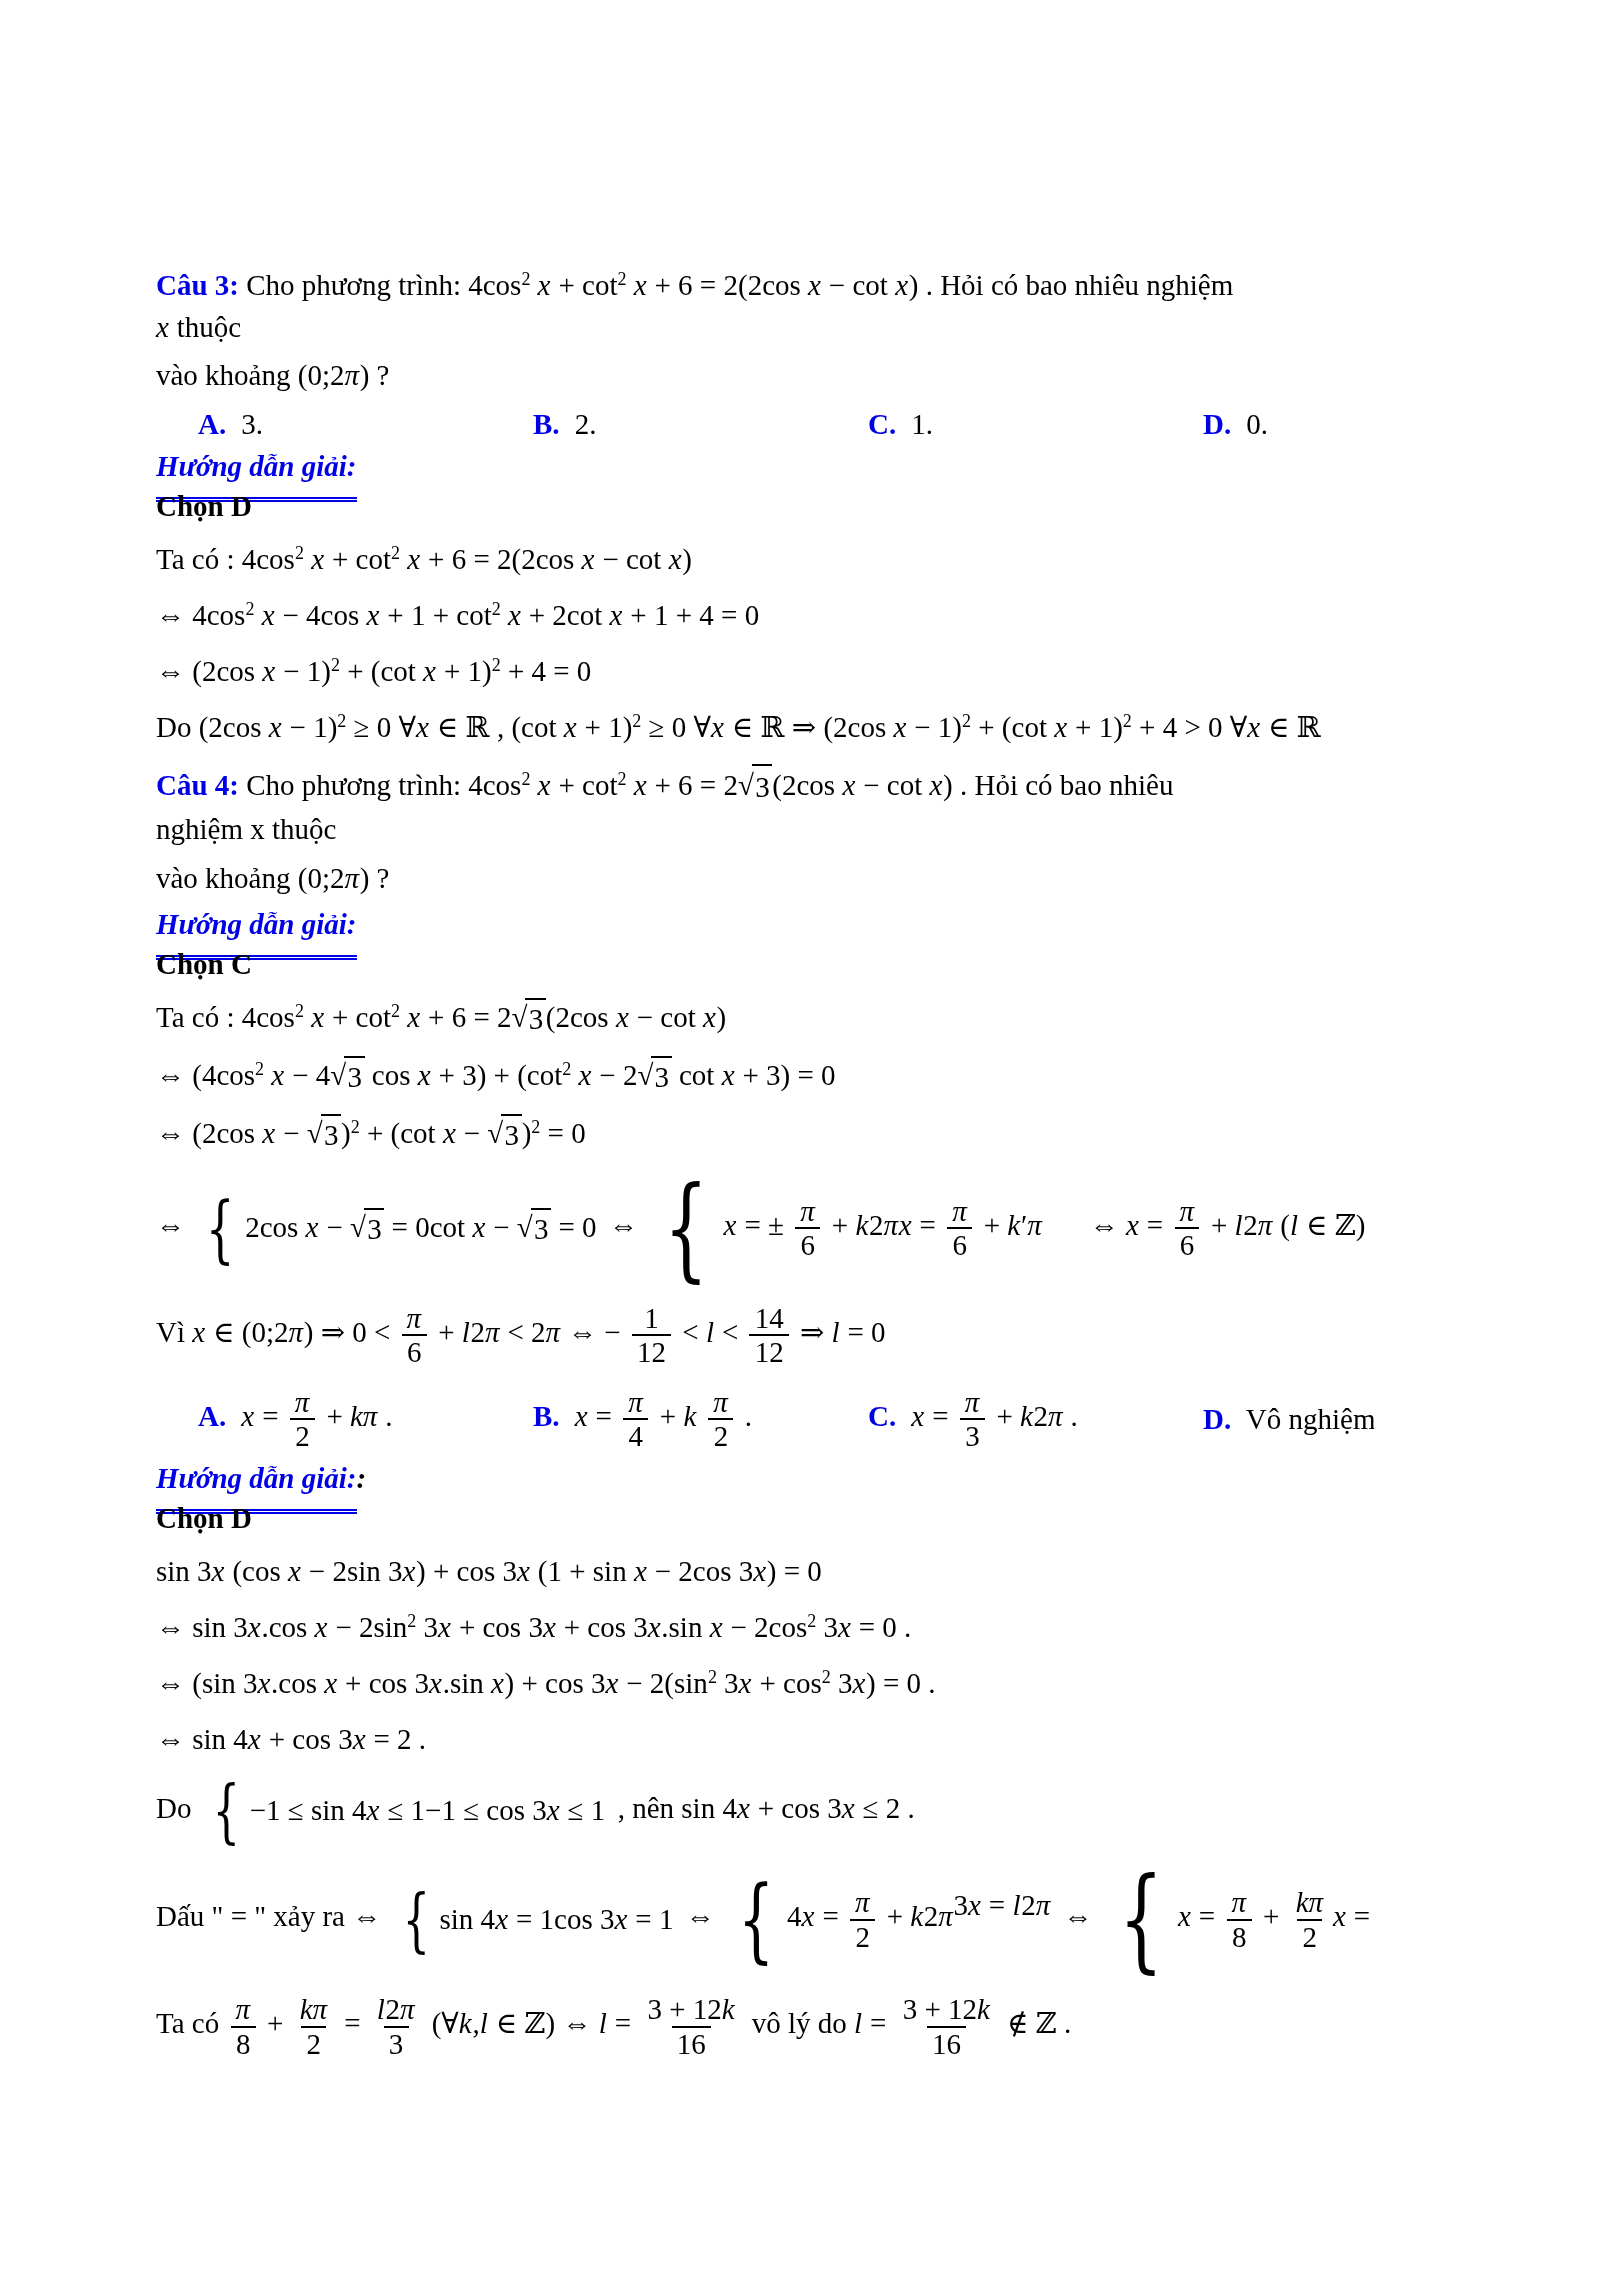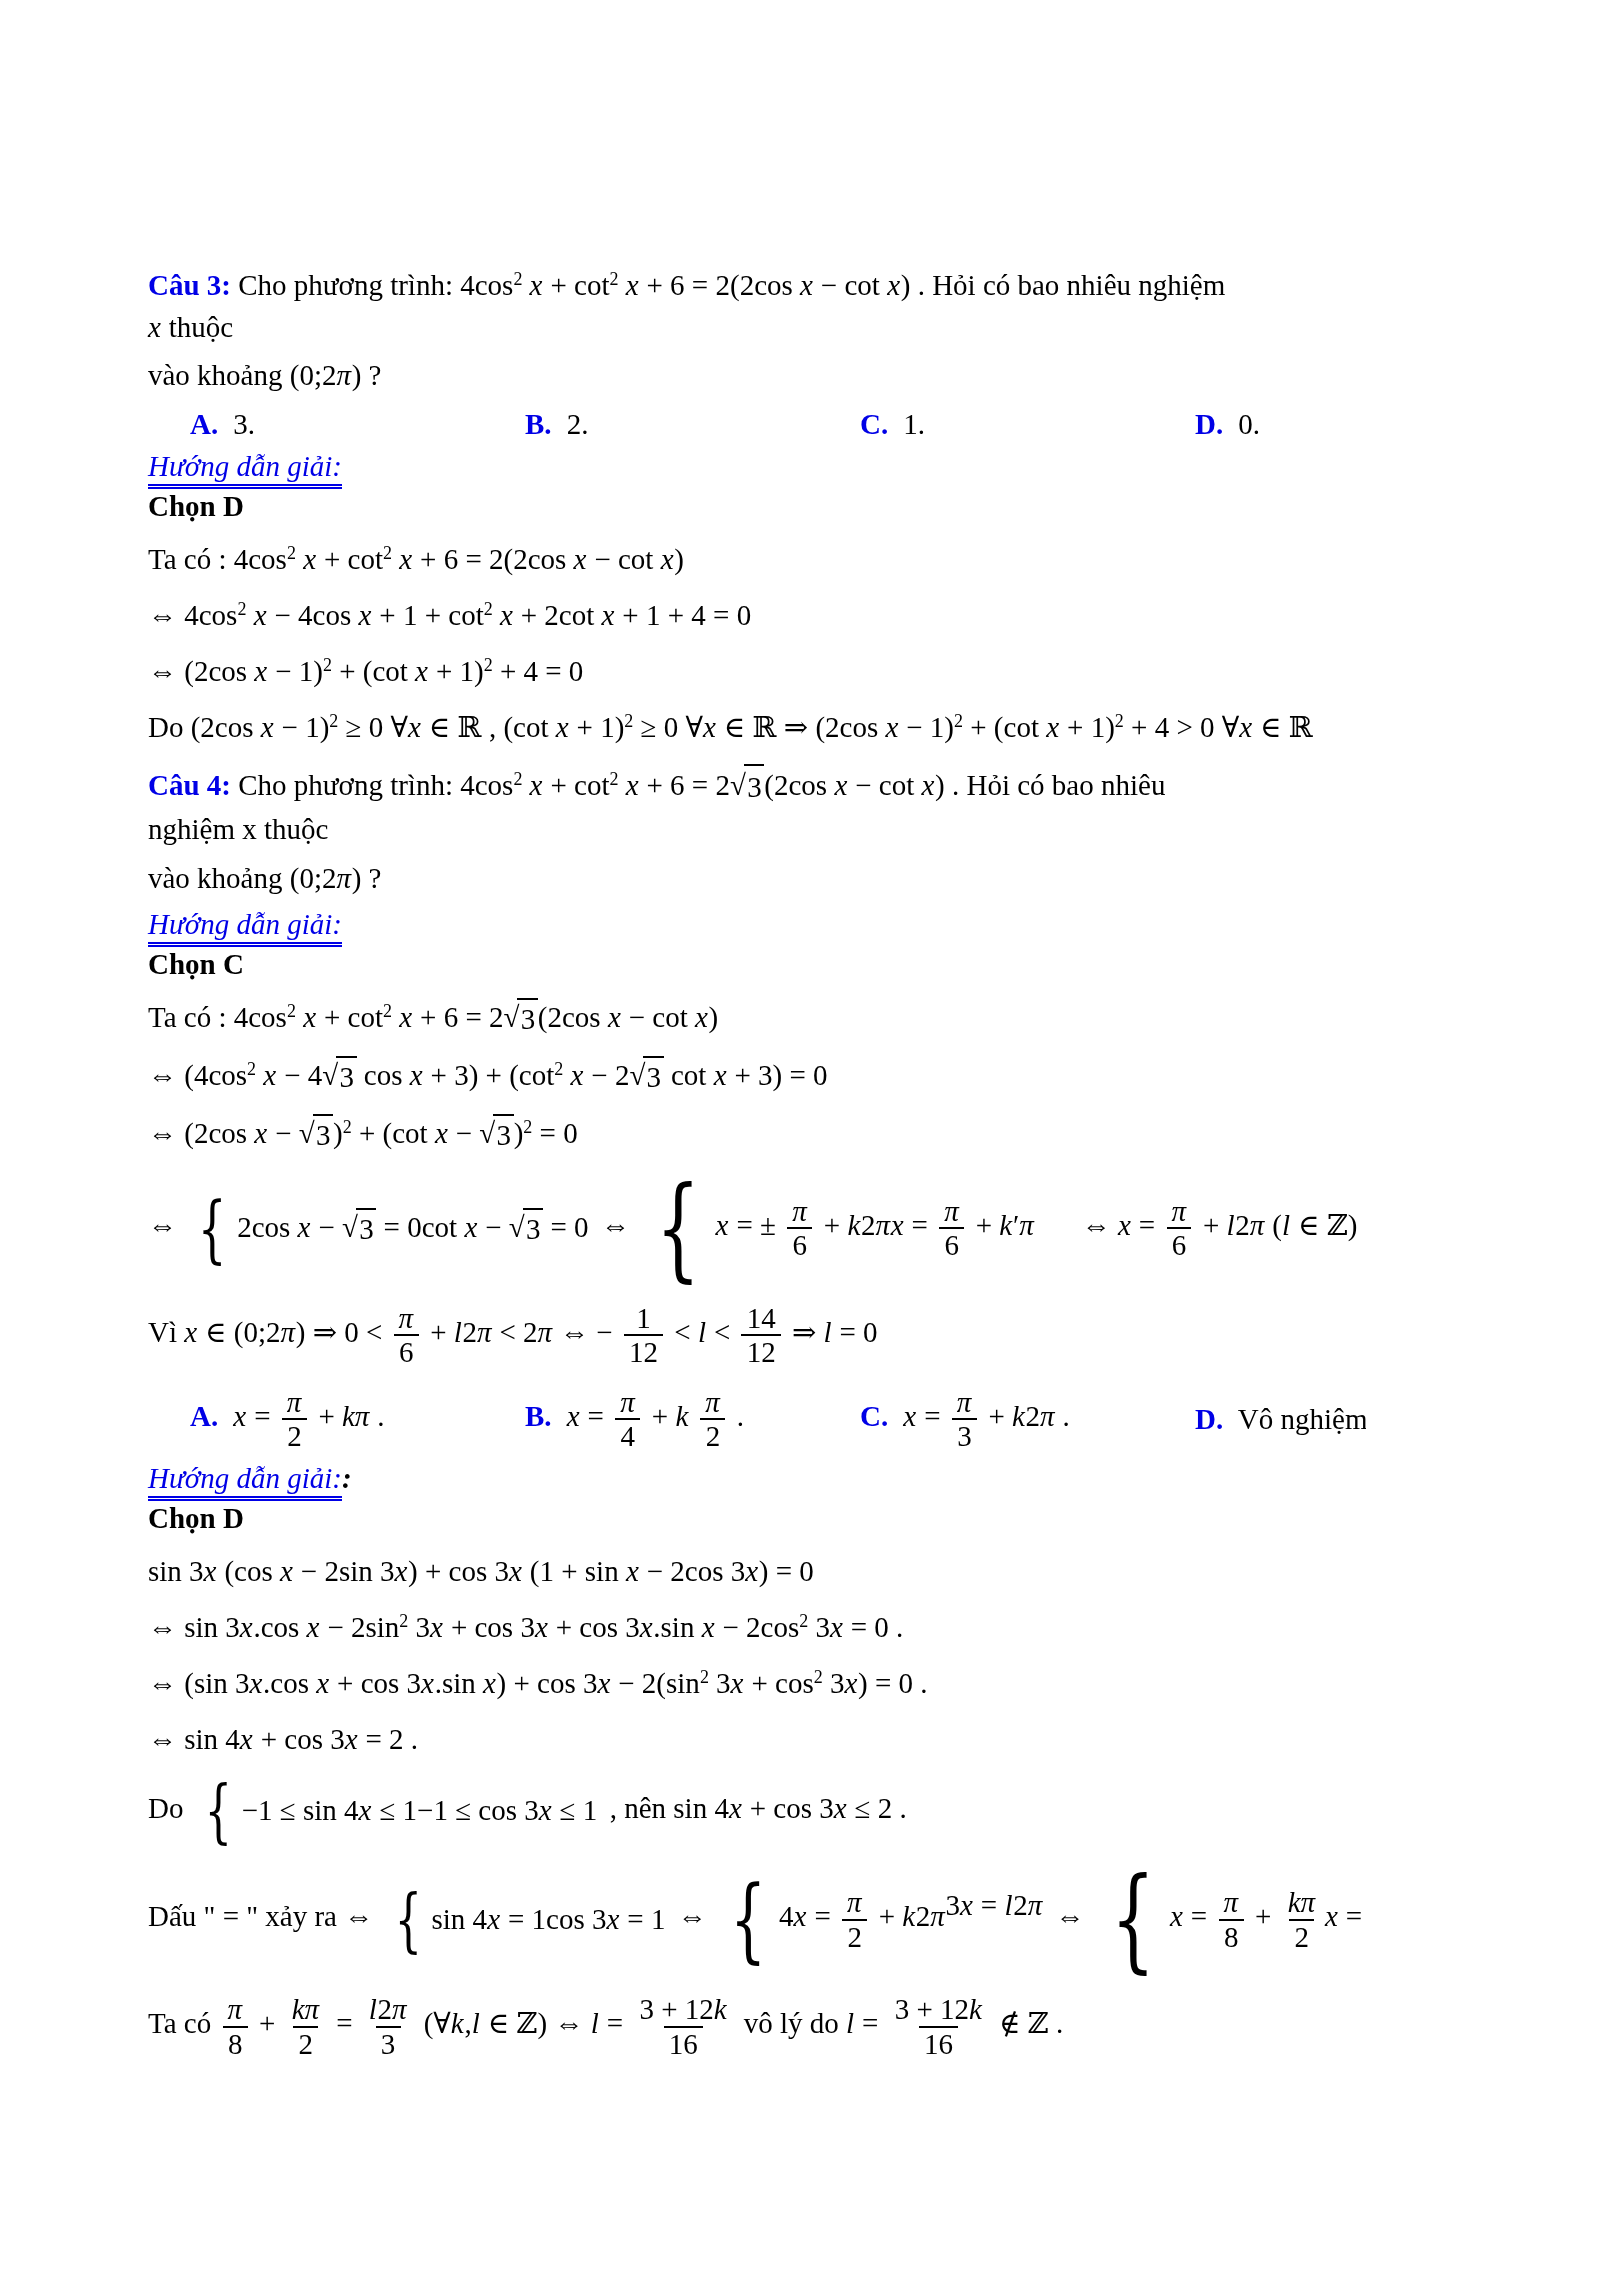--- a/index.html
+++ b/index.html
@@ -7,20 +7,21 @@
   html, body { margin: 0; padding: 0; background: var(--paper); }
   .page {
     position: relative;
     width: 1366px;
     height: 2295px;
     background: var(--paper);
     overflow: hidden;
     font-family: "Liberation Serif", "DejaVu Serif", serif;
     font-size: 29px;
     color: var(--ink);
+    margin-left: 8px;
   }
   .content { padding: 257px 140px 0 148px; }
 
   .line  { margin: 6.5px 0; line-height: 1.45; }
   .mline { margin: 17px 0; white-space: nowrap; line-height: 1.35; }
 
   .qlabel { color: var(--accent); font-weight: bold; }
 
   .options {
     display: grid;
@@ -28,24 +29,24 @@
     padding-left: 42px;
     margin: 11.8px 0 6.5px 0;
     align-items: center;
   }
   .opt { white-space: nowrap; }
   .olabel { color: var(--accent); font-weight: bold; margin-right: 7.9px; }
 
   .gline { margin: 9.2px 0 6.5px 0; }
   .guide {
     color: var(--accent);
-    font-weight: normal;
+    font-weight: bold;
     font-style: italic;
     border-bottom: 5.9px double var(--accent);
-    padding-bottom: 2px;
+    padding-bottom: 15px;
   }
   .gsuffix { color: var(--ink); font-weight: bold; font-style: italic; }
 
   .choose { font-weight: bold; margin: 5.2px 0 9.2px 0; font-family: Liberation Serif, serif; }
 
   .v { font-style: italic; padding-right: 0.7px; }
   .sup { font-size: 0.62em; vertical-align: 0.55em; }
 
   .frac {
     display: inline-flex;

